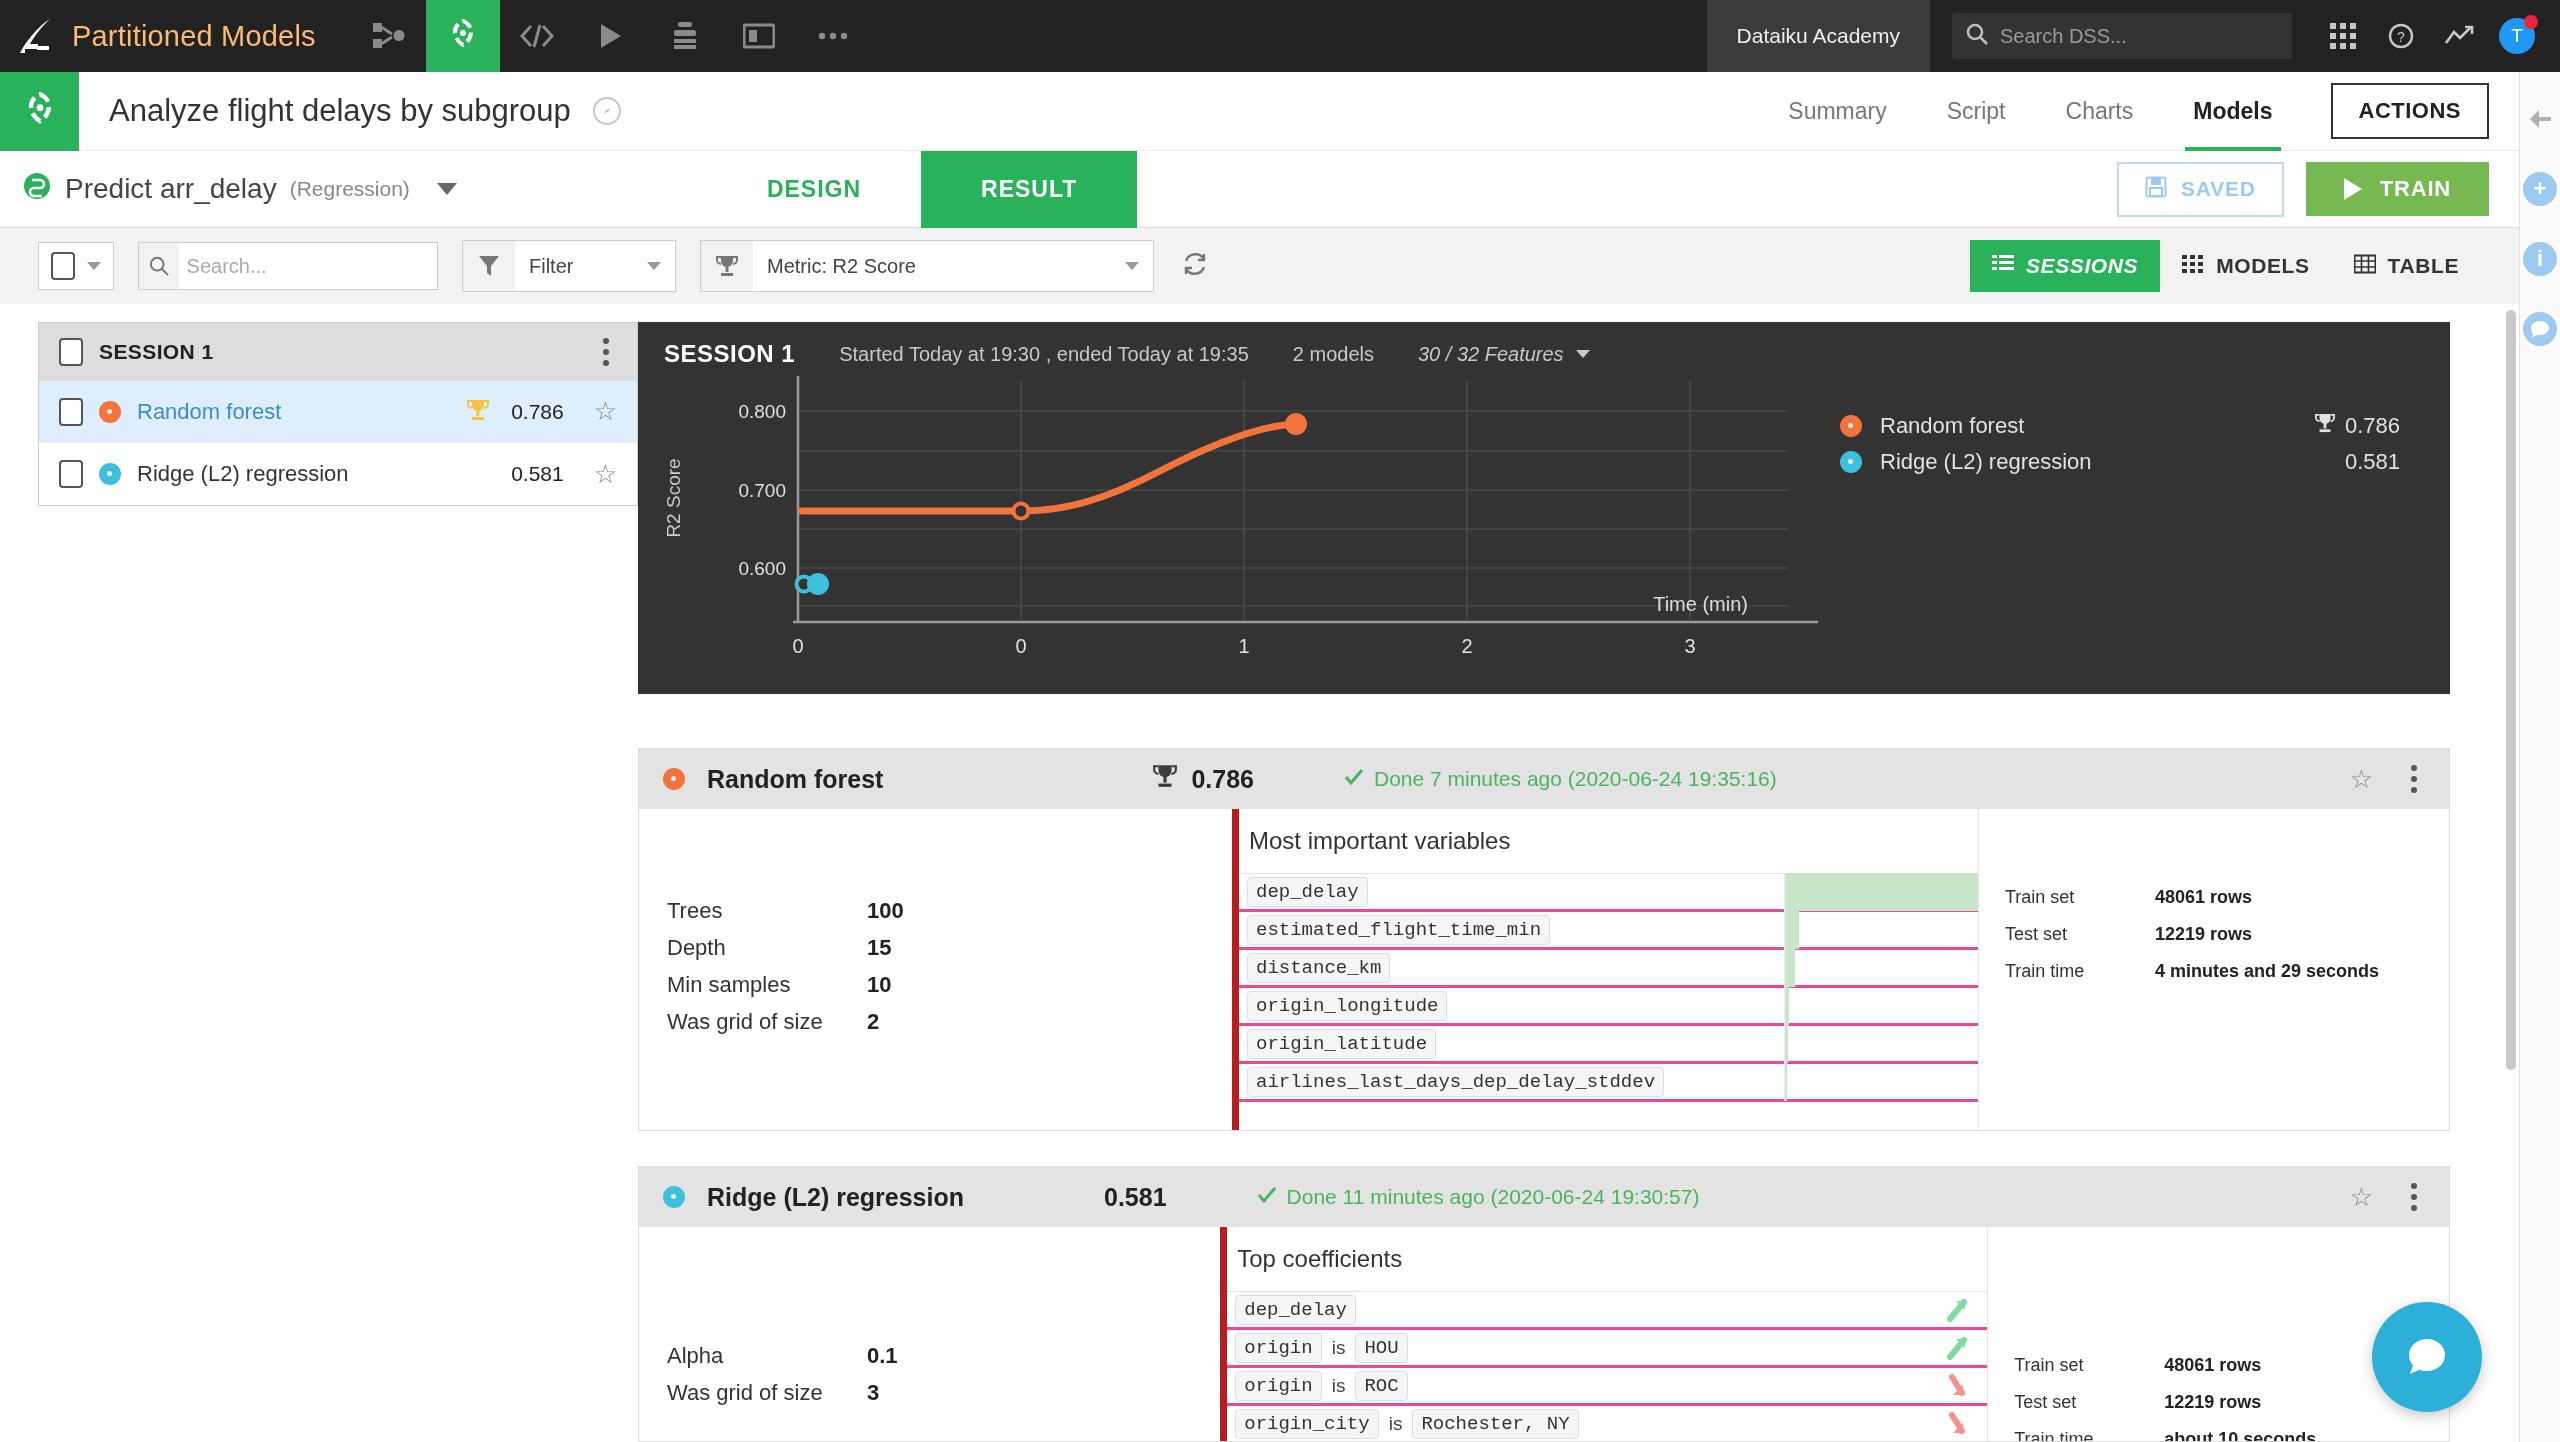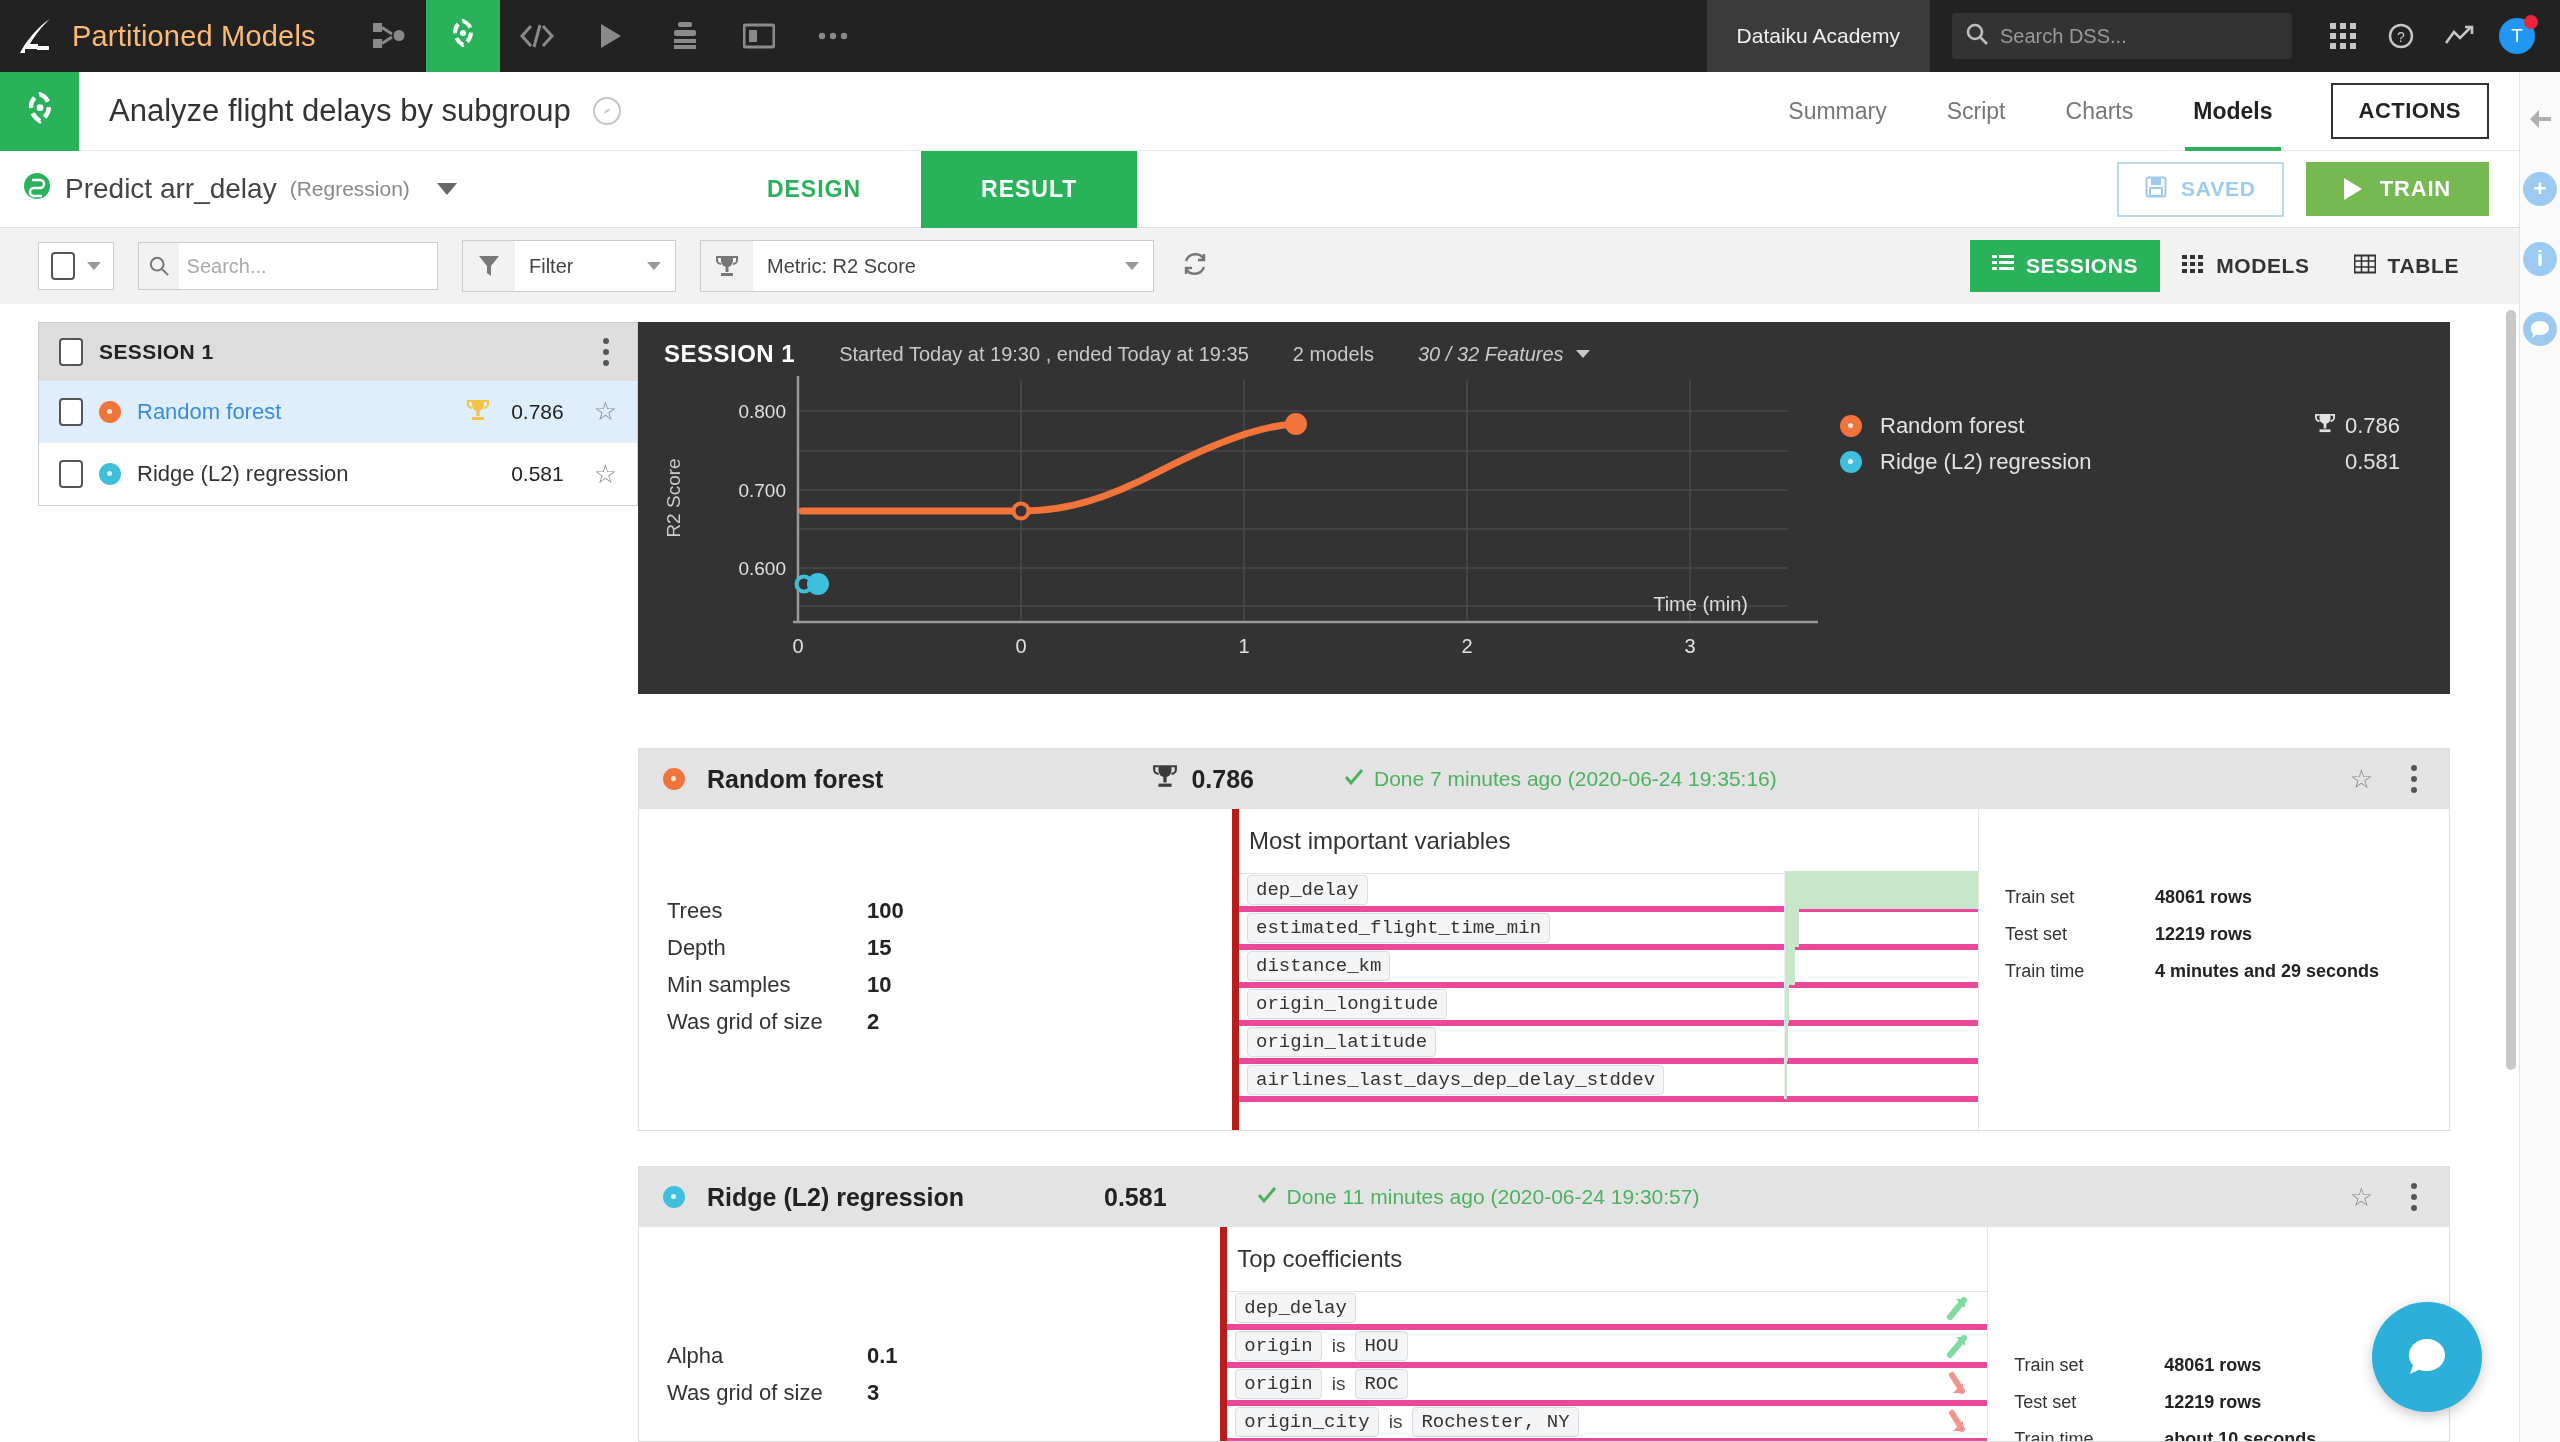--- a/index.html
+++ b/index.html
@@ -168,21 +168,21 @@
   .ctl-body { display:flex;align-items:center;justify-content:space-between;padding:0 14px;font-size:20px;color:#444;}
   .filter-ctl .ctl-body { width: 160px; }
   .metric-ctl .ctl-body { width: 400px; }
   .refresh-ico { margin-left: 4px; cursor:pointer; }
   .toolbar-spacer { flex: 1; }
   .view-toggle { display:flex; align-items:stretch; height:52px; }
   .vt {
     display:flex;align-items:center;gap:12px;padding:0 22px;font-size:21px;
     font-weight:700;color:#333333;cursor:pointer;letter-spacing:.6px;
   }
-  .vt.active { background:#2ab25b; color:#ffffff; }
+  .vt.active { background:#2ab25b; color:#ffffff;font-style:italic; }
 
   
   .left-panel {
     position: absolute; top: 322px; left: 38px; width: 600px;
     background: #ffffff; border: 1px solid #cccccc;
   }
   .session-head {
     height: 58px; background: #dddddd; display:flex; align-items:center;
     padding: 0 20px; gap: 16px;
   }
@@ -237,21 +237,21 @@
   .mc-head .st { font-size:21px; color:#4bb35f; display:flex;align-items:center;gap:10px;}
   .mc-body { display:flex; align-items:stretch; }
   .mc-col-params {
     width: 600px; padding: 83px 0 40px 28px; border-right:7px solid #b91c1c;
   }
   .prm { display:flex; align-items:center; height: 37px; font-size: 22px; color:#333333; }
   .prm .k { width: 200px; }
   .prm .v { font-weight:700; color:#222222; }
   .mc-col-vars { flex:1; border-right:1px solid #e4e4e4; }
   .vars-title { font-size:24px; color:#333333; padding: 18px 0 18px 10px; border-bottom:1px solid #e4e4e4;}
-  .var-row { display:flex; align-items:center; height:38px; border-bottom:6px solid #ec4899; }
+  .var-row { display:flex; align-items:center; height:38px; border-bottom:3px solid #ec4899; }
   .var-names { width: 545px; display:flex; align-items:center; gap:10px; padding-left:8px;}
   .code-pill {
     font-family:"Liberation Mono", monospace; font-size:19px; color:#333333;
     background:#f4f5f7; border:1px solid #dadde1; border-radius:4px; padding:3px 8px;
   }
   .var-is { font-size:19px; color:#444444; }
   .bar-track { flex:1; height:38px; position:relative; border-left:1px solid #eeeeee; }
   .bar-fill { position:absolute; left:0; top:0; bottom:0; background:#c8e6c9; }
   .arrow-cell { width: 60px; display:flex; align-items:center; justify-content:center; }
   .mc-col-stats { width: 470px; padding: 70px 0 40px 26px; }

